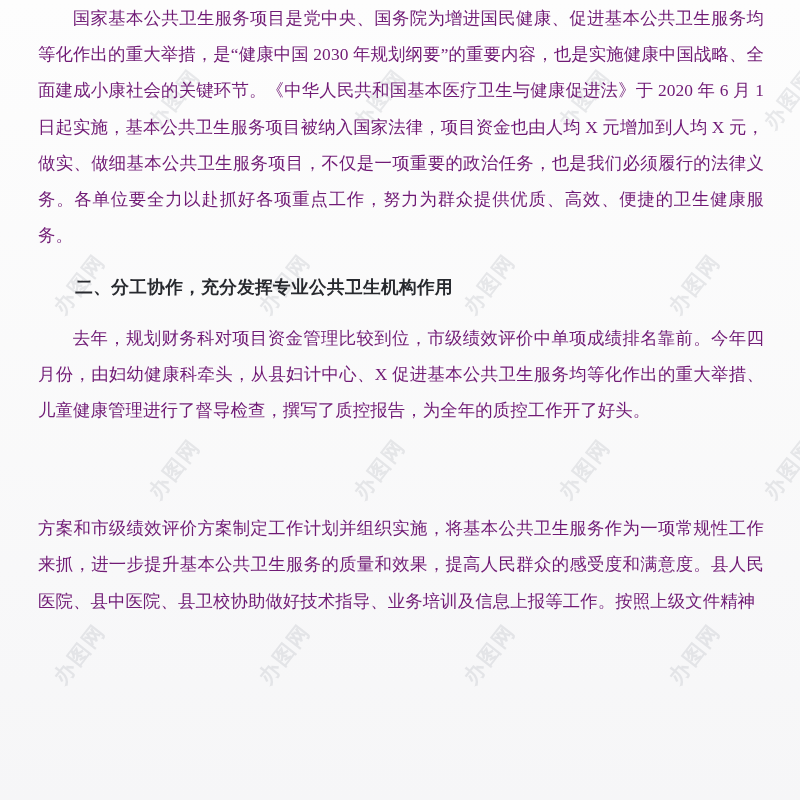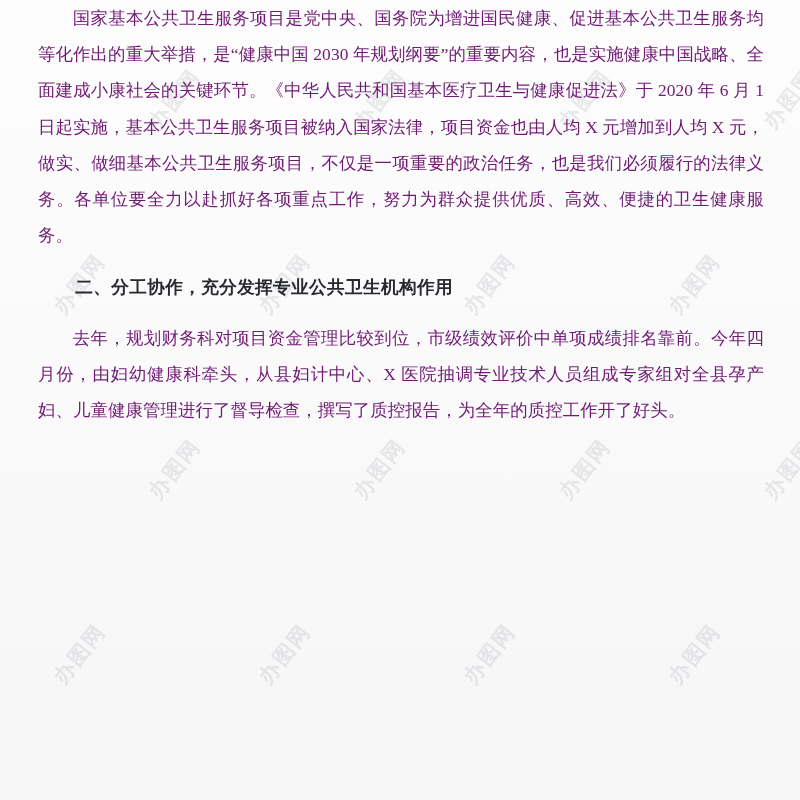--- a/index.html
+++ b/index.html
@@ -122,24 +122,25 @@
   <div id="doc-body">
 
     <p class="para">国家基本公共卫生服务项目是党中央、国务院为增进国民健康、促进基本公共卫生服务均等化作出的重大举措，是“健康中国 2030 年规划纲要”的重要内容，也是实施健康中国战略、全面建成小康社会的关键环节。《中华人民共和国基本医疗卫生与健康促进法》于 2020 年 6 月 1 日起实施，基本公共卫生服务项目被纳入国家法律，项目资金也由人均 X 元增加到人均 X 元，做实、做细基本公共卫生服务项目，不仅是一项重要的政治任务，也是我们必须履行的法律义务。各单位要全力以赴抓好各项重点工作，努力为群众提供优质、高效、便捷的卫生健康服务。</p>
 
     <div class="spacer-heading-top"></div>
 
     <h2 class="heading">二、分工协作，充分发挥专业公共卫生机构作用</h2>
 
     <div class="spacer-heading-bottom"></div>
 
-    <p class="para">去年，规划财务科对项目资金管理比较到位，市级绩效评价中单项成绩排名靠前。今年四月份，由妇幼健康科牵头，从县妇计中心、X 医院抽调专业技术人员组成专家组对全县孕产妇、儿童健康管理进行了督导检查，撰写了质控报告，为全年的质控工作开了好头。</p>
+    <p class="para">去年，规划财务科对项目资金管理比较到位，市级绩效评价中单项成绩排名靠前。今年四月份，由妇幼健康科牵头，从县妇计中心、X 促进基本公共卫生服务均等化作出的重大举措、儿童健康管理进行了督导检查，撰写了质控报告，为全年的质控工作开了好头。</p>
 
     <div class="spacer-para"></div>
 
 
     <div class="page-gap"></div>
 
+    <p class="para noindent">方案和市级绩效评价方案制定工作计划并组织实施，将基本公共卫生服务作为一项常规性工作来抓，进一步提升基本公共卫生服务的质量和效果，提高人民群众的感受度和满意度。县人民医院、县中医院、县卫校协助做好技术指导、业务培训及信息上报等工作。按照上级文件精神</p>
 
   </div>
 
   <div id="bottom-clip"></div>
 </div>
 
 </body></html>

